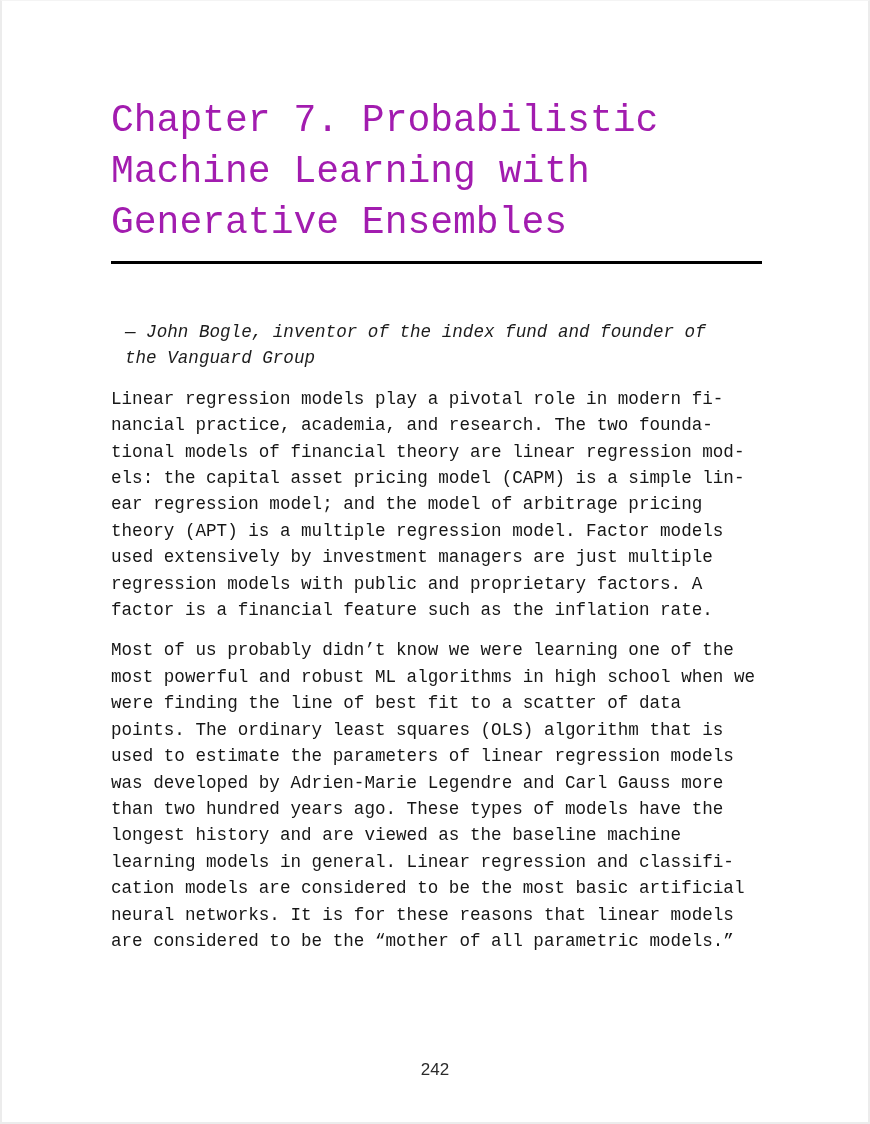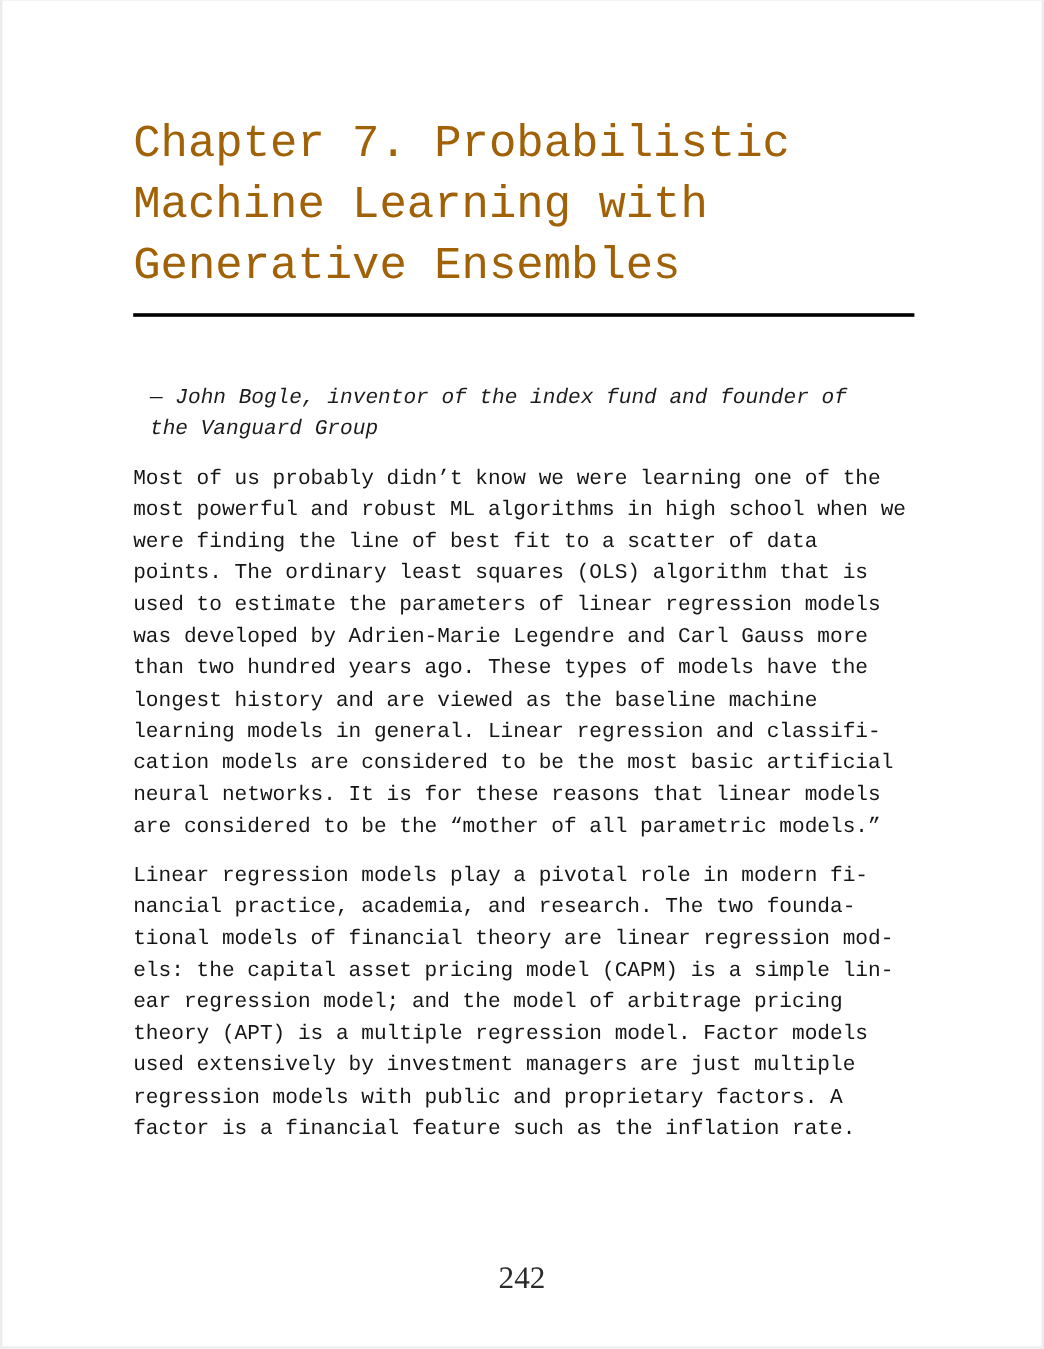--- a/index.html
+++ b/index.html
@@ -24,21 +24,21 @@
   .content {
     padding: 94px 106px 0 109px;
     font-size: 17.6px;
     line-height: 26.4px;
   }
   .chapter-title {
     margin: 0;
     font-size: 38px;
     line-height: 51px;
     font-weight: 400;
-    color: #a16207;
+    color: #a21caf;
     white-space: pre-line;
     letter-spacing: 0;
   }
   .title-rule {
     border: none;
     border-top: 3px solid #000000;
     margin: 13px 0 0 0;
   }
   .epigraph {
     margin-top: 55px;
@@ -57,61 +57,61 @@
     margin: 14px 0 0 0;
     white-space: pre-line;
     color: #161616;
   }
   .page-number {
     position: absolute;
     left: 0;
     right: 0;
     bottom: 42px;
     text-align: center;
-    font-family: Liberation Serif, serif;
-    font-size: 26px;
+    font-family: Liberation Sans, sans-serif;
+    font-size: 17px;
     color: #2b2b2b;
   }
 </style>
 </head>
 <body>
 
 <div class="page">
   <div class="content">
 
     <h1 class="chapter-title">Chapter 7. Probabilistic
 Machine Learning with
 Generative Ensembles</h1>
 
     <hr class="title-rule">
 
     <div class="epigraph">
       <p class="attribution">— John Bogle, inventor of the index fund and founder of
 the Vanguard Group</p>
     </div>
 
+    <p class="body-para">Linear regression models play a pivotal role in modern fi-
+nancial practice, academia, and research. The two founda-
+tional models of financial theory are linear regression mod-
+els: the capital asset pricing model (CAPM) is a simple lin-
+ear regression model; and the model of arbitrage pricing
+theory (APT) is a multiple regression model. Factor models
+used extensively by investment managers are just multiple
+regression models with public and proprietary factors. A
+factor is a financial feature such as the inflation rate.</p>
+
     <p class="body-para">Most of us probably didn’t know we were learning one of the
 most powerful and robust ML algorithms in high school when we
 were finding the line of best fit to a scatter of data
 points. The ordinary least squares (OLS) algorithm that is
 used to estimate the parameters of linear regression models
 was developed by Adrien-Marie Legendre and Carl Gauss more
 than two hundred years ago. These types of models have the
 longest history and are viewed as the baseline machine
 learning models in general. Linear regression and classifi-
 cation models are considered to be the most basic artificial
 neural networks. It is for these reasons that linear models
 are considered to be the “mother of all parametric models.”</p>
 
-    <p class="body-para">Linear regression models play a pivotal role in modern fi-
-nancial practice, academia, and research. The two founda-
-tional models of financial theory are linear regression mod-
-els: the capital asset pricing model (CAPM) is a simple lin-
-ear regression model; and the model of arbitrage pricing
-theory (APT) is a multiple regression model. Factor models
-used extensively by investment managers are just multiple
-regression models with public and proprietary factors. A
-factor is a financial feature such as the inflation rate.</p>
-
   </div>
 
   <div class="page-number">242</div>
 </div>
 
 </body></html>

